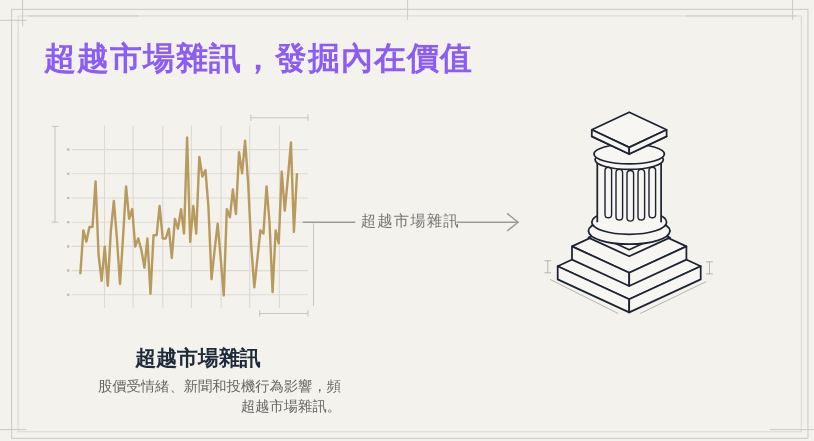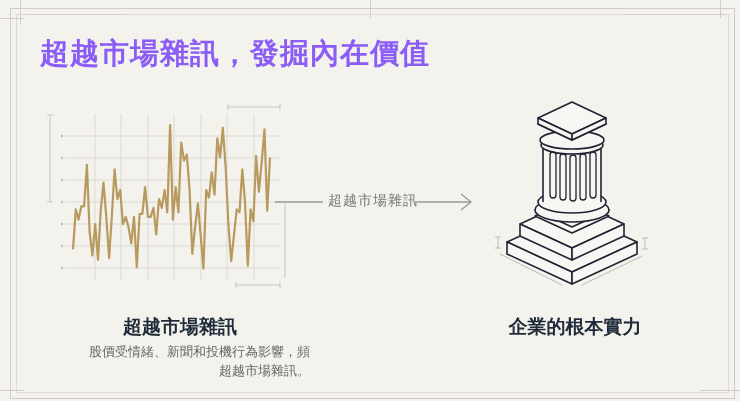--- a/index.html
+++ b/index.html
@@ -131,14 +131,13 @@
 </svg>
 
 <div id="cap-left" class="cap">
   <h2>超越市場雜訊</h2>
   <p>
     <span>股價受情緒、新聞和投機行為影響，頻</span><br>
     <span>超越市場雜訊。</span>
   </p>
 </div>
 <div id="cap-right" class="cap">
-  <h2>企業的根本實力</h2>
 </div>
 
 </body></html>

